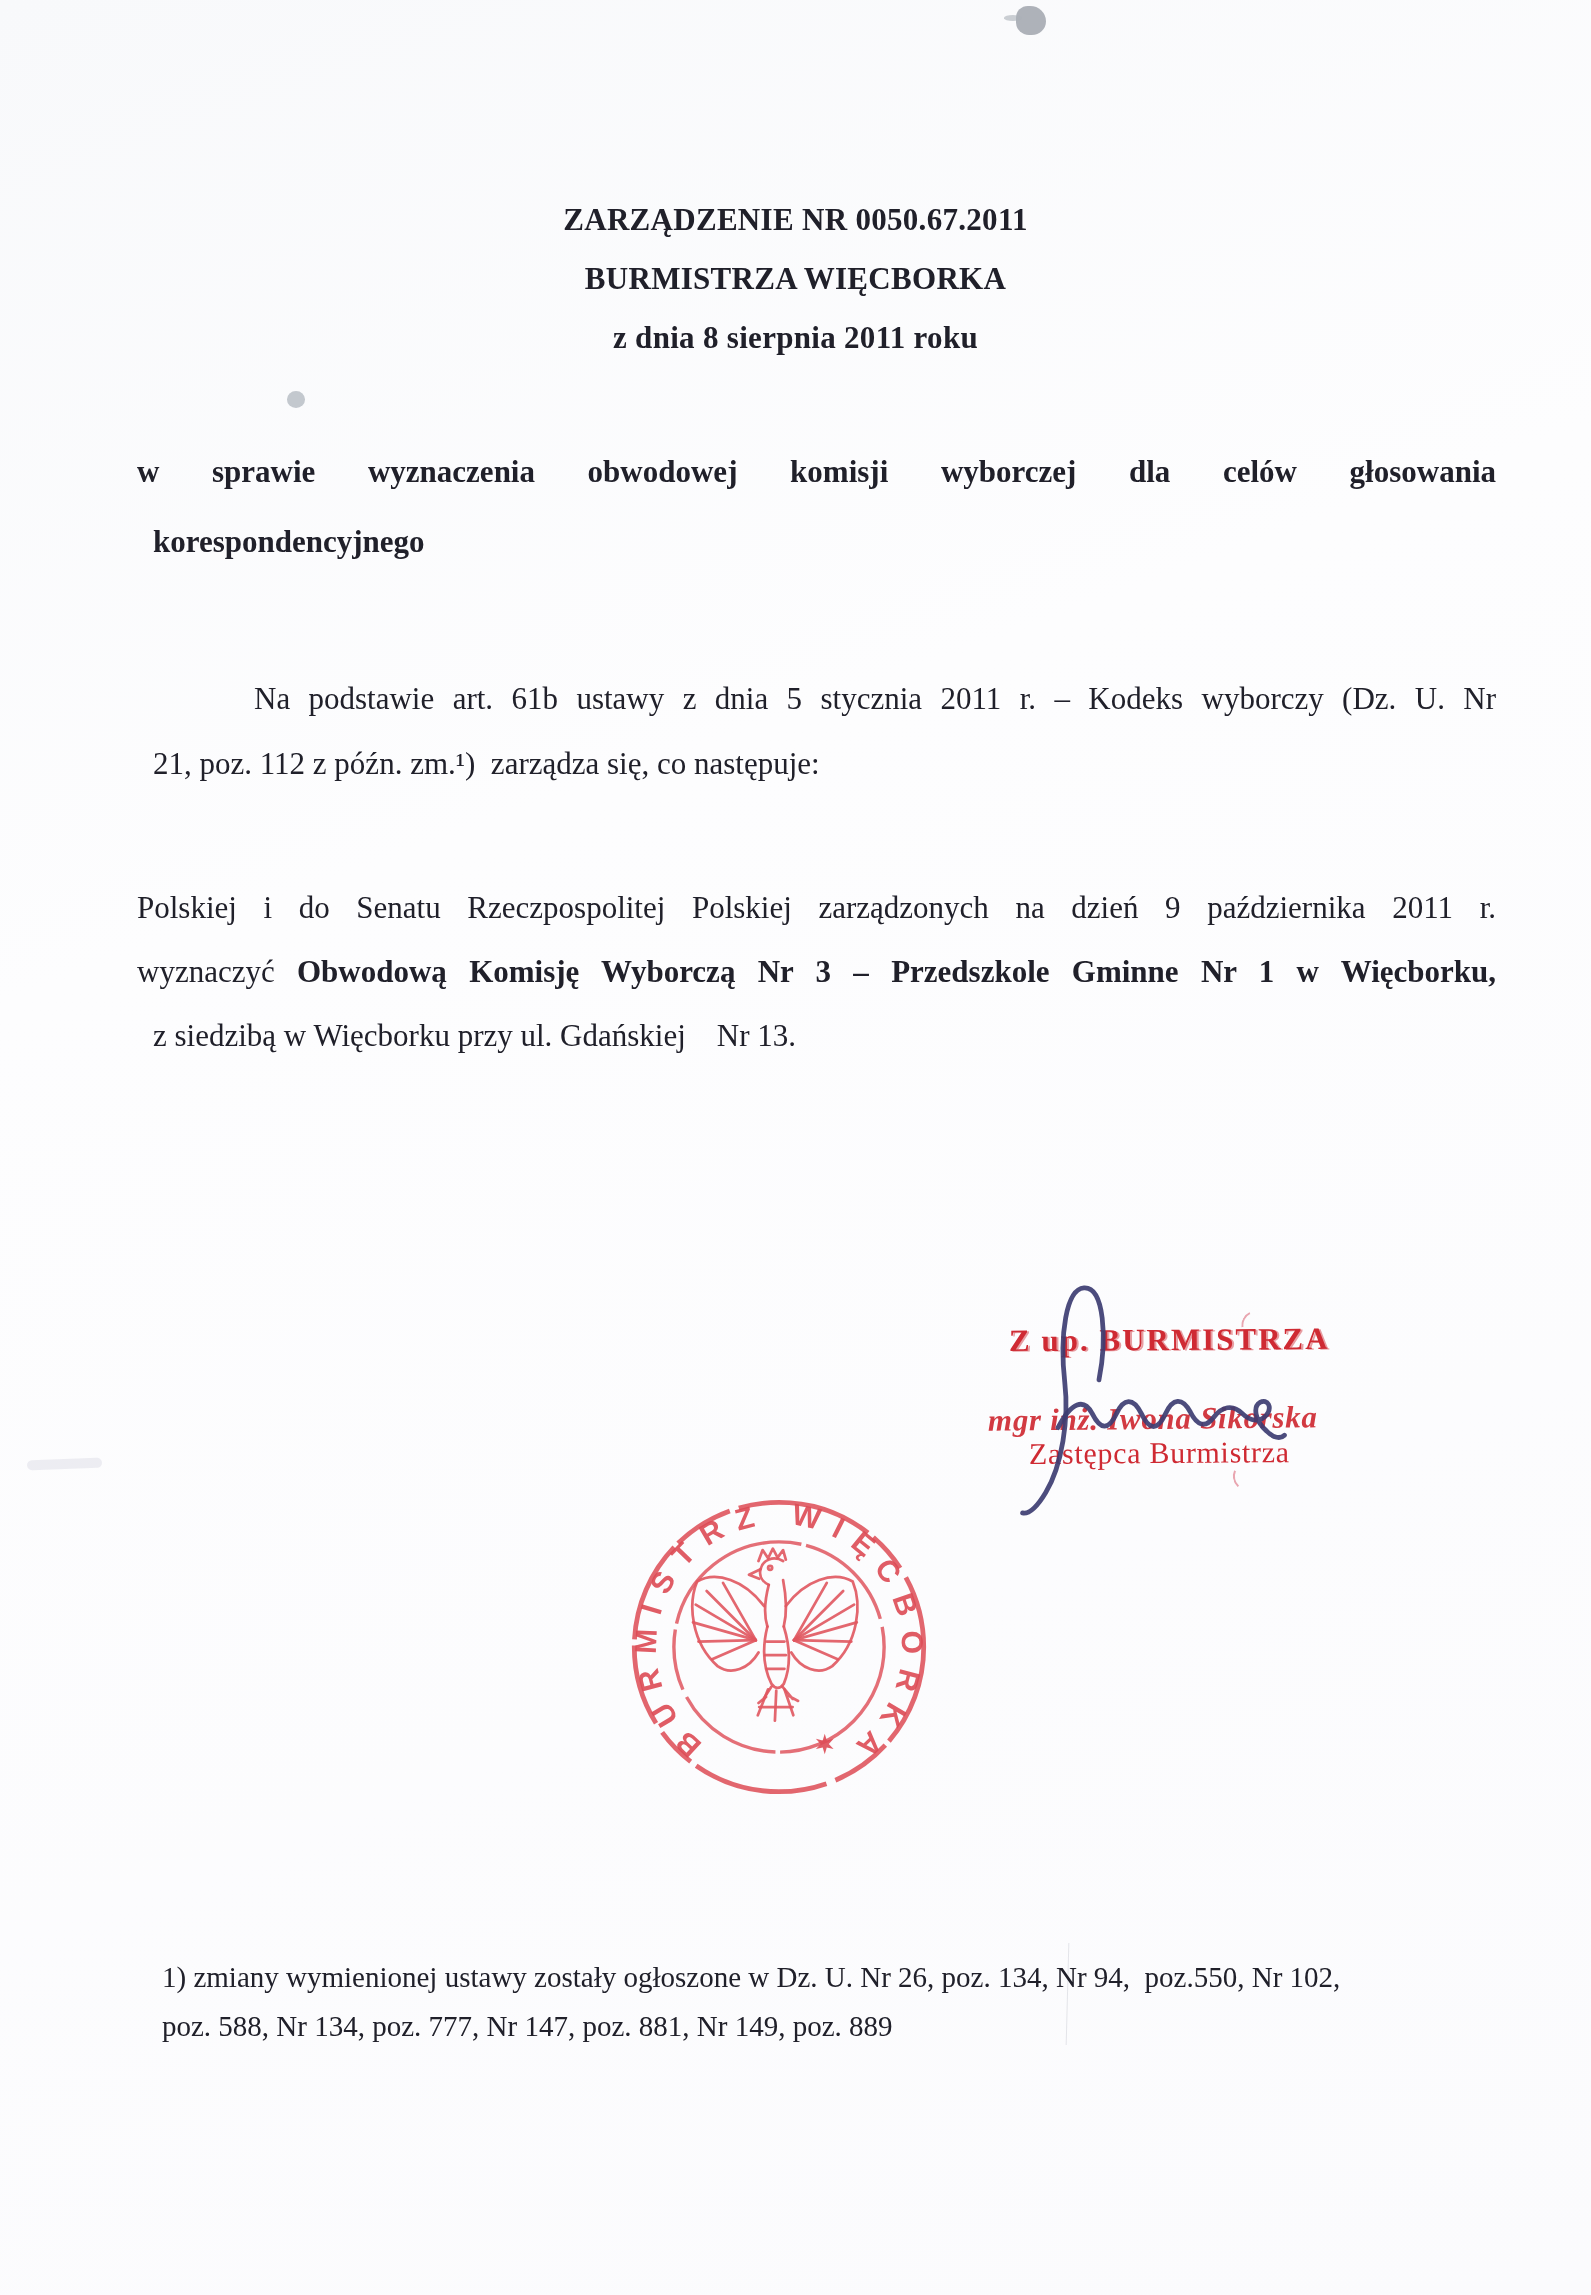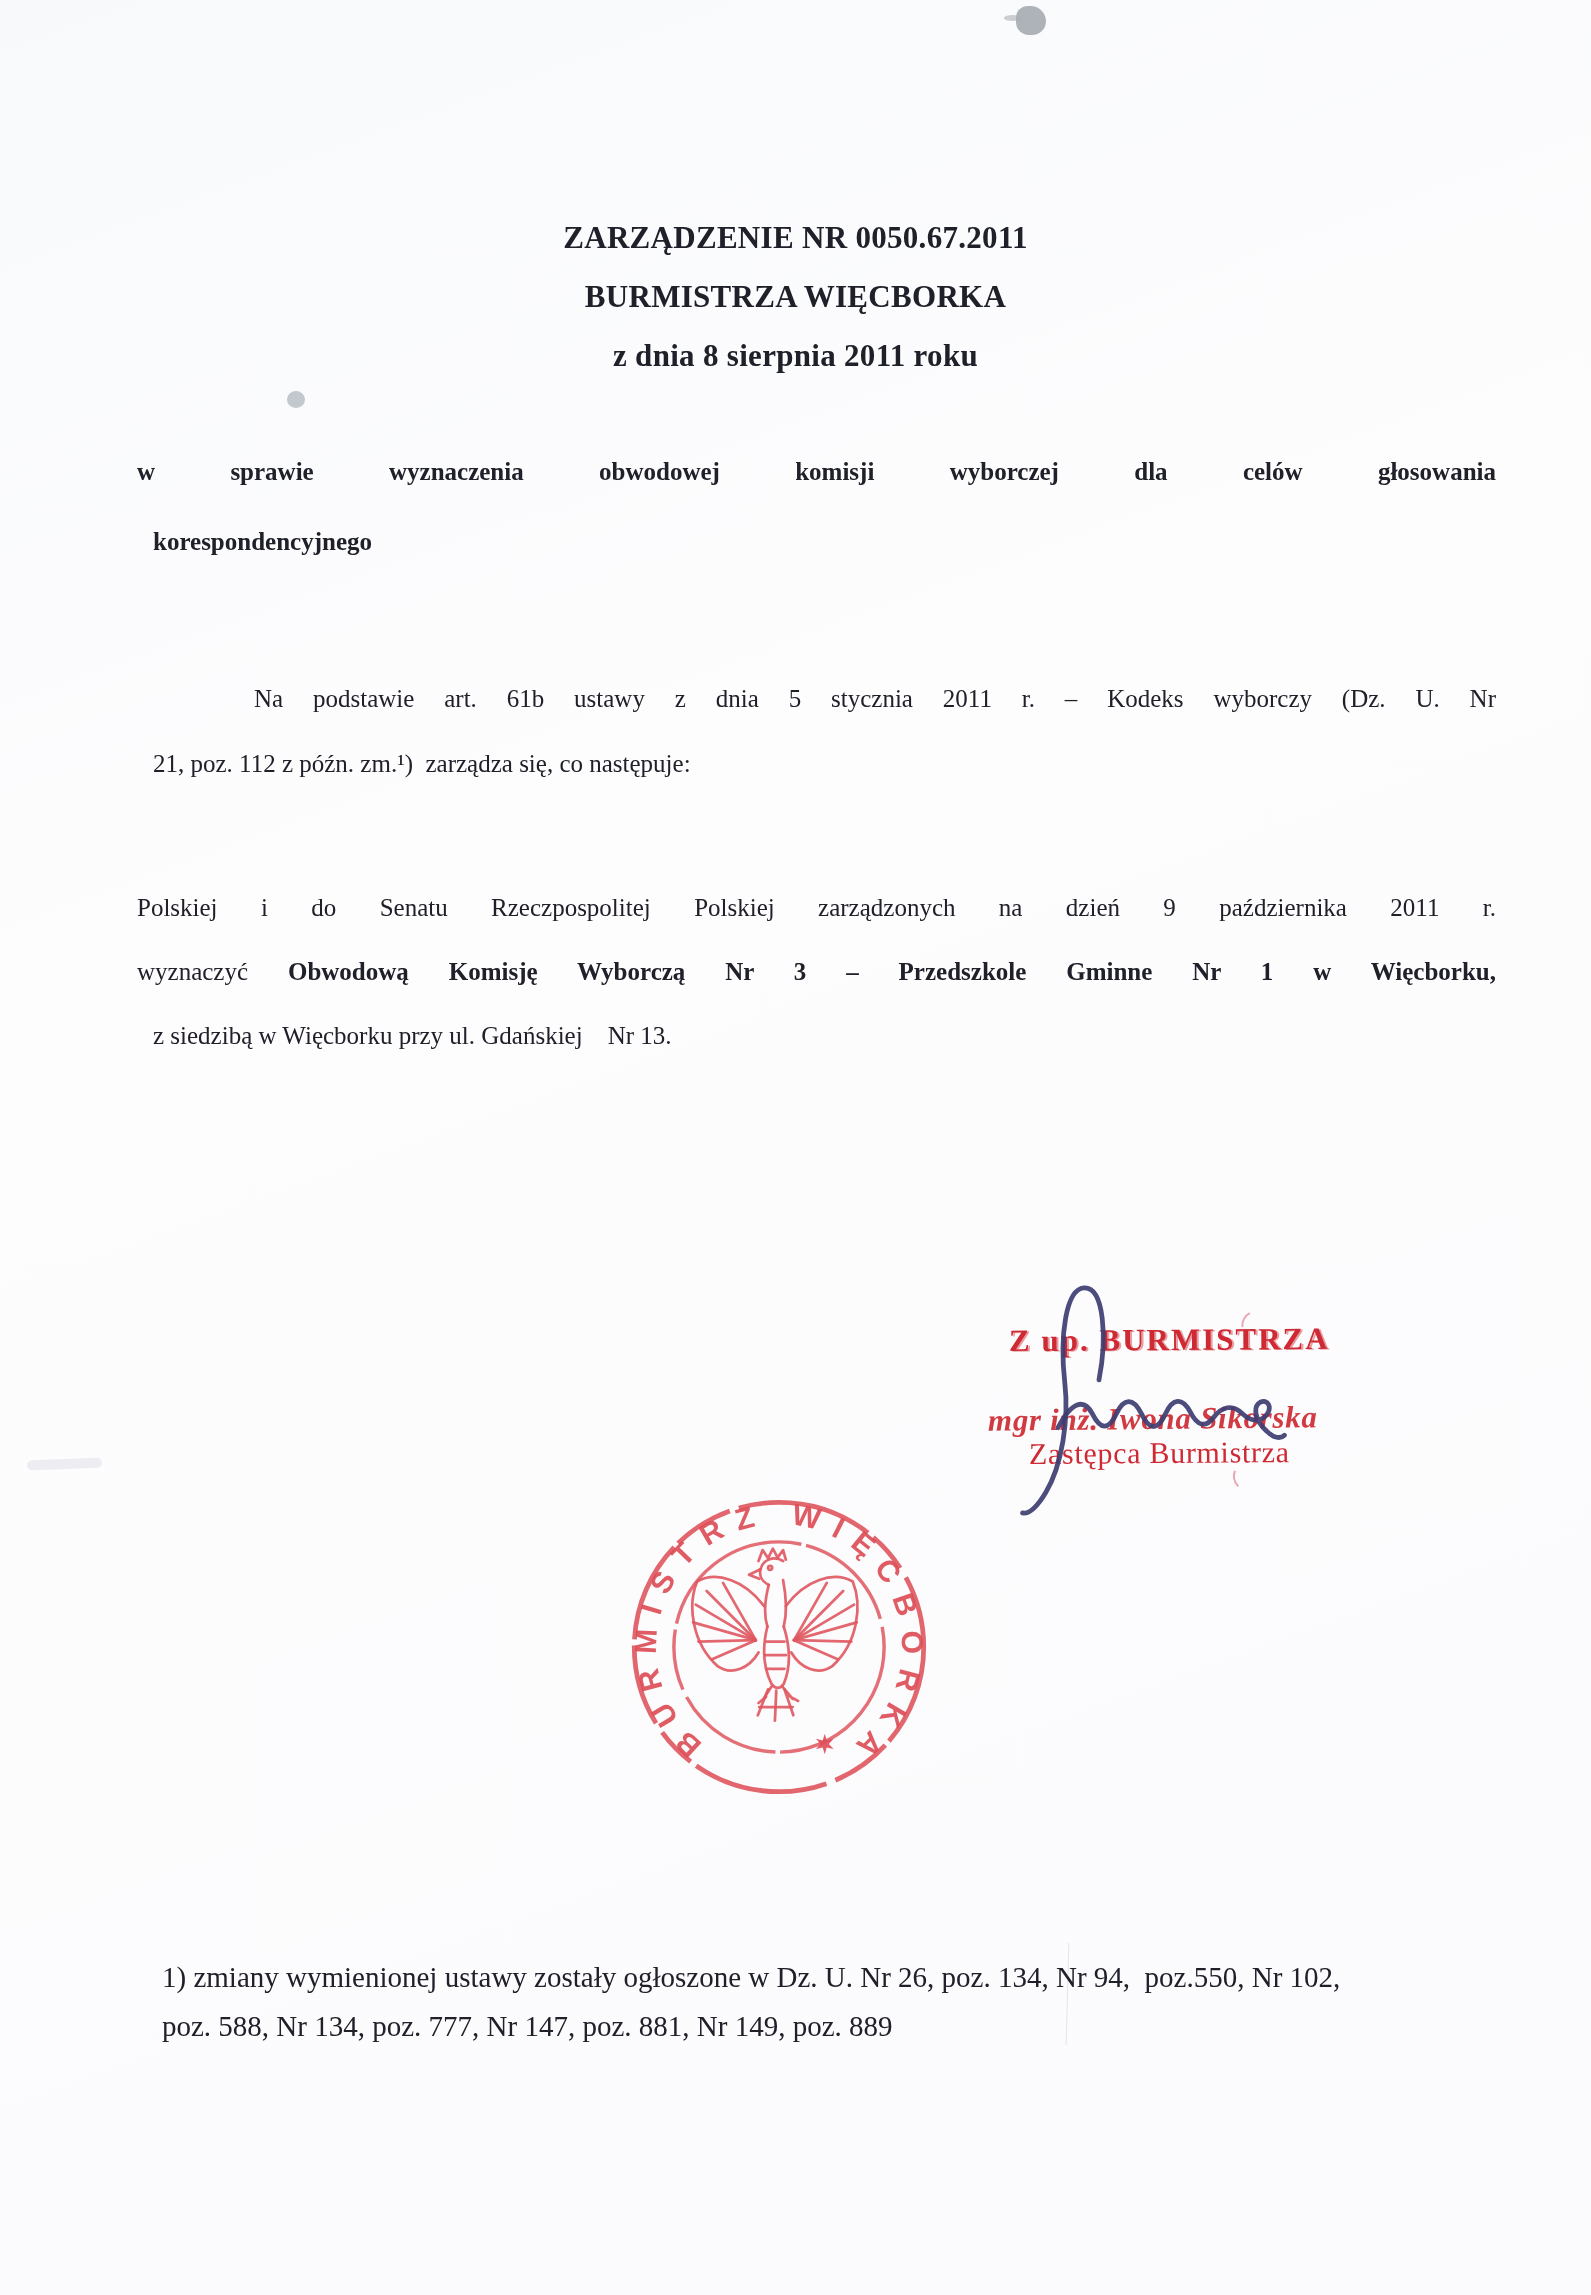--- a/index.html
+++ b/index.html
@@ -6,24 +6,24 @@
   .page{
     position:relative;
     width:1591px;height:2295px;
     margin:0 auto;
     background:linear-gradient(160deg,#f8f9fb 0%,#fdfdfe 35%,#fbfbfd 100%);
     font-family:"Liberation Serif","DejaVu Serif",serif;
     color:#20202a;
     overflow:hidden;
   }
   
-  .title-block{position:absolute;left:0;right:0;top:208px;text-align:center;}
+  .title-block{position:absolute;left:0;right:0;top:190px;text-align:center;}
   .title-line{font-size:31px;font-weight:700;line-height:59px;letter-spacing:0.3px;}
   .text-col{position:absolute;left:137px;width:1359px;}
-  .body-line{font-size:25px;line-height:65px;}
+  .body-line{font-size:31px;line-height:65px;}
   .justify{text-align:justify;text-align-last:justify;}
   .pre{white-space:pre;margin-left:16px;}
   .bold{font-weight:700;}
   .indent{text-indent:117px;}
   .subject-col{top:437px;}
   .subject-col .body-line{line-height:70px;}
   .legal-col{top:666px;}
   .par1-col{top:876px;}
   .par1-col .body-line{line-height:64px;}
   .par2-col{top:1169px;}

